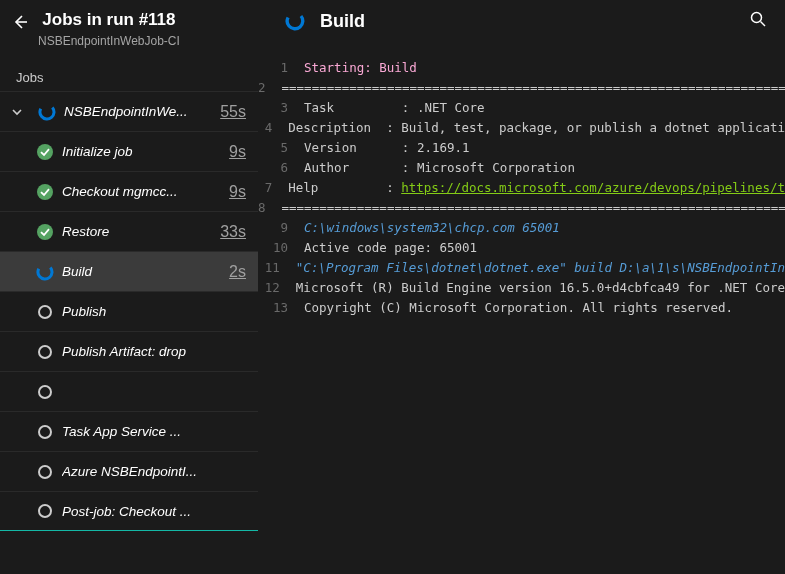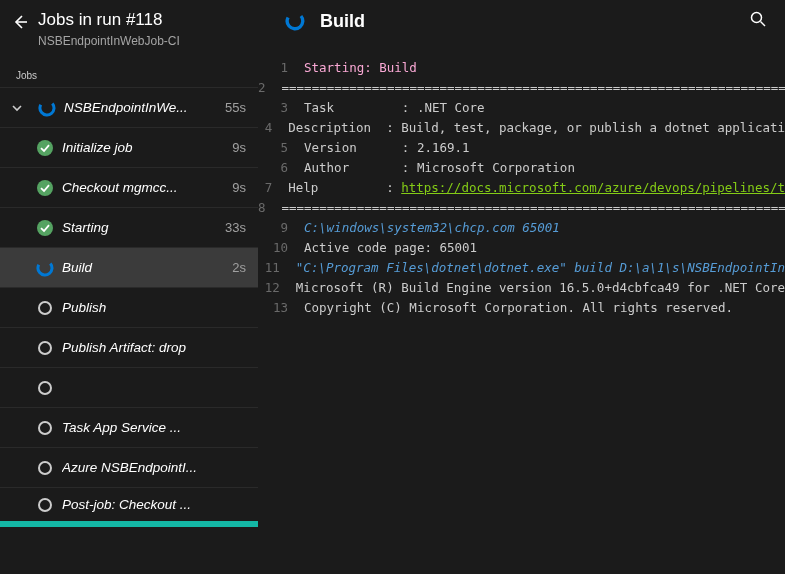--- a/index.html
+++ b/index.html
@@ -22,42 +22,43 @@
       display: flex;
       align-items: flex-start;
     }
     .back-arrow {
       margin-top: 4px;
       margin-right: 10px;
       cursor: pointer;
     }
     .sidebar-title {
       font-size: 17px;
-      font-weight: 400;
+      font-weight: 700;
       color: #ffffff;
+      text-align: center;
     }
     .sidebar-subtitle {
       font-size: 12px;
       color: #a5a5a5;
       margin-top: 4px;
     }
     .jobs-heading {
-      font-size: 10px;
+      font-size: 13px;
       color: #cccccc;
       padding: 10px 16px 6px;
     }
     .job-row {
       display: flex;
       align-items: center;
       height: 40px;
       padding: 0 12px 0 8px;
       cursor: pointer;
       border-top: 1px solid #2a2a2a;
     }
-    .job-row:last-child { border-bottom: 6px solid #14b8a6; justify-content: space-between; }
+    .job-row:last-child { border-bottom: 1px solid #14b8a6; justify-content: space-between; }
     .chevron {
       width: 18px;
       display: flex;
       justify-content: center;
     }
     .status-icon {
       width: 22px;
       height: 22px;
       margin: 0 6px 0 10px;
       display: flex;
@@ -68,22 +69,23 @@
     .job-label {
       flex: 1;
       font-size: 13.5px;
       color: #ffffff;
       white-space: nowrap;
       overflow: hidden;
       text-overflow: ellipsis;
       font-style: italic;
     }
     .job-duration {
-      font-size: 13px;
+      font-size: 16px;
       color: #a0a0a0;
+      text-decoration: underline;
     }
     .selected { background: #3b3b3b; }
     .main {
       flex: 1;
       background: #1b1b1b;
       display: flex;
       flex-direction: column;
       overflow: hidden;
     }
     .main-header {
@@ -182,21 +184,21 @@
         <span class="job-label">Checkout mgmcc...</span>
         <span class="job-duration">9s</span>
       </div>
       <div class="job-row step-row">
         <span class="status-icon">
           <svg width="18" height="18" viewBox="0 0 18 18">
             <circle cx="9" cy="9" r="8" fill="#55a362"></circle>
             <path d="M5 9.2 L8 12 L13 6.2" stroke="#ffffff" stroke-width="1.8" fill="none"></path>
           </svg>
         </span>
-        <span class="job-label">Starting</span>
+        <span class="job-label">Restore</span>
         <span class="job-duration">33s</span>
       </div>
       <div class="job-row step-row selected">
         <span class="status-icon">
           <svg width="18" height="18" viewBox="0 0 18 18">
             <circle cx="9" cy="9" r="7" fill="none" stroke="#0078d4" stroke-width="3" stroke-dasharray="30 14" transform="rotate(-40 9 9)"></circle>
           </svg>
         </span>
         <span class="job-label">Build</span>
         <span class="job-duration">2s</span>

